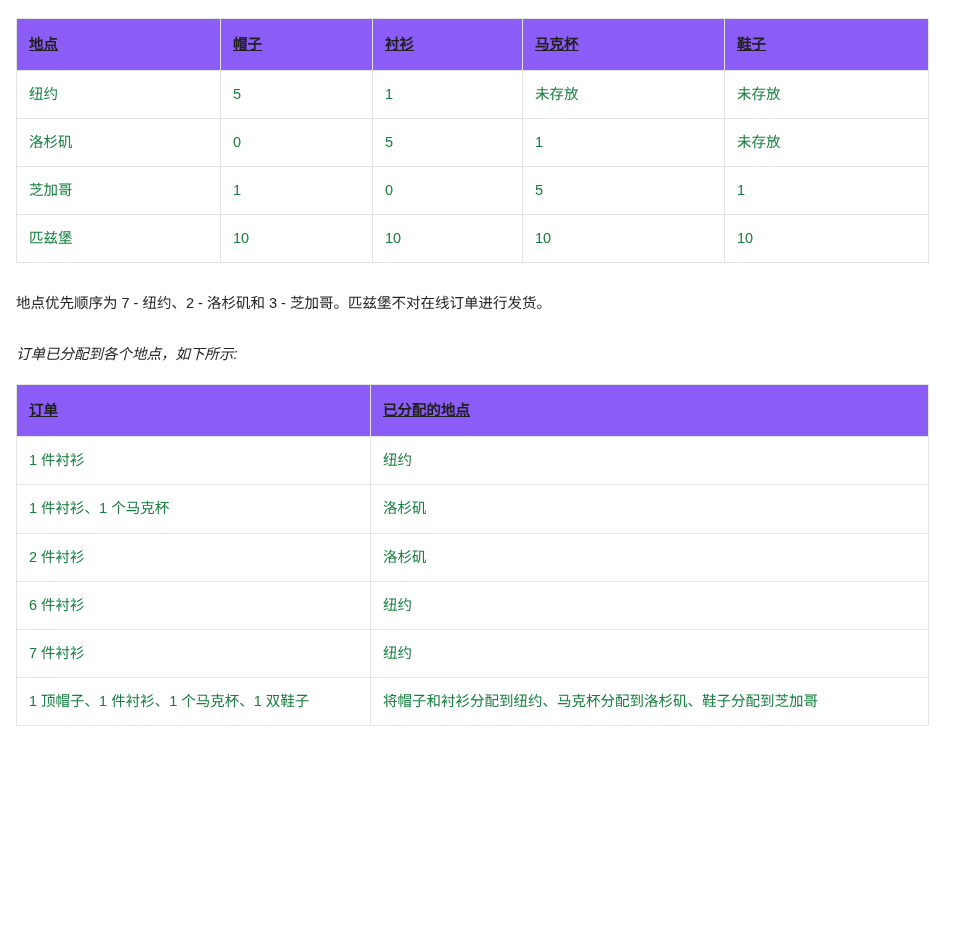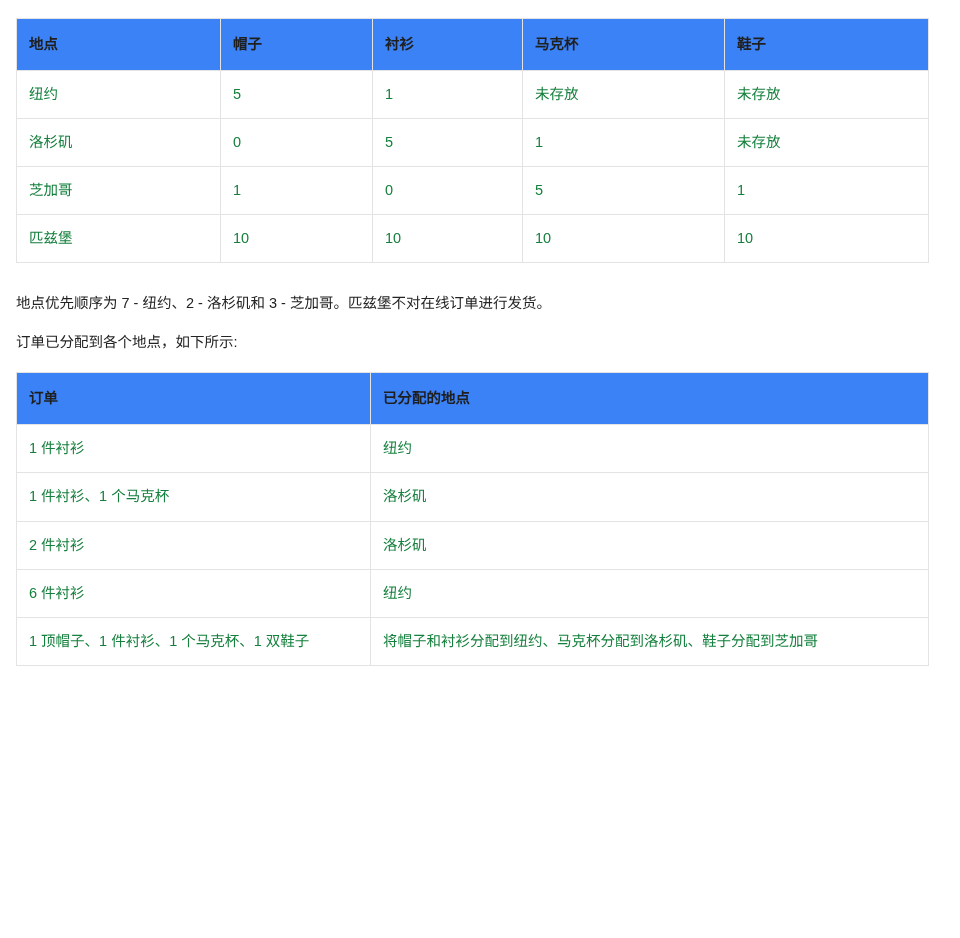--- a/index.html
+++ b/index.html
@@ -28,25 +28,26 @@
   }
   table.doc-table th,
   table.doc-table td {
     border: 1px solid #e3e3e3;
     text-align: left;
     vertical-align: middle;
     padding: 13px 12px;
     line-height: 1.45;
   }
   table.doc-table thead th {
-    background: #3b82f6;
+    background: #8b5cf6;
     font-weight: bold;
     color: #1f1f1f;
     padding-top: 15px;
     padding-bottom: 15px;
+    text-decoration: underline;
   }
   table.doc-table tbody td {
     color: #15803d;
     font-weight: normal;
   }
   
   .inventory-table col.c0 { width: 204px; }
   .inventory-table col.c1 { width: 152px; }
   .inventory-table col.c2 { width: 150px; }
   .inventory-table col.c3 { width: 202px; }
@@ -56,21 +57,21 @@
   .orders-table col.o0 { width: 354px; }
   .orders-table col.o1 { width: 558px; }
 
   .para {
     font-size: 14.5px;
     line-height: 1.6;
     color: #232323;
     margin: 0;
   }
   .para-1 { margin-top: 29px; }
-  .para-2 { margin-top: 16px; }
+  .para-2 { margin-top: 28px; font-style: italic; }
   .orders-wrap { margin-top: 18px; }
   .inventory-row-tall td { padding-top: 13px; padding-bottom: 13px; }
   .order-cell { line-height: 1.55; }
 </style>
 </head>
 <body>
 
 <div class="page">
 
   <table class="doc-table inventory-table">
@@ -149,20 +150,24 @@
         </tr>
         <tr>
           <td class="order-cell">2 件衬衫</td>
           <td class="order-cell">洛杉矶</td>
         </tr>
         <tr>
           <td class="order-cell">6 件衬衫</td>
           <td class="order-cell">纽约</td>
         </tr>
         <tr>
+          <td class="order-cell">7 件衬衫</td>
+          <td class="order-cell">纽约</td>
+        </tr>
+        <tr>
           <td class="order-cell">1 顶帽子、1 件衬衫、1 个马克杯、1 双鞋子</td>
           <td class="order-cell">将帽子和衬衫分配到纽约、马克杯分配到洛杉矶、鞋子分配到芝加哥</td>
         </tr>
       </tbody>
     </table>
   </div>
 
 </div>
 
 </body></html>

